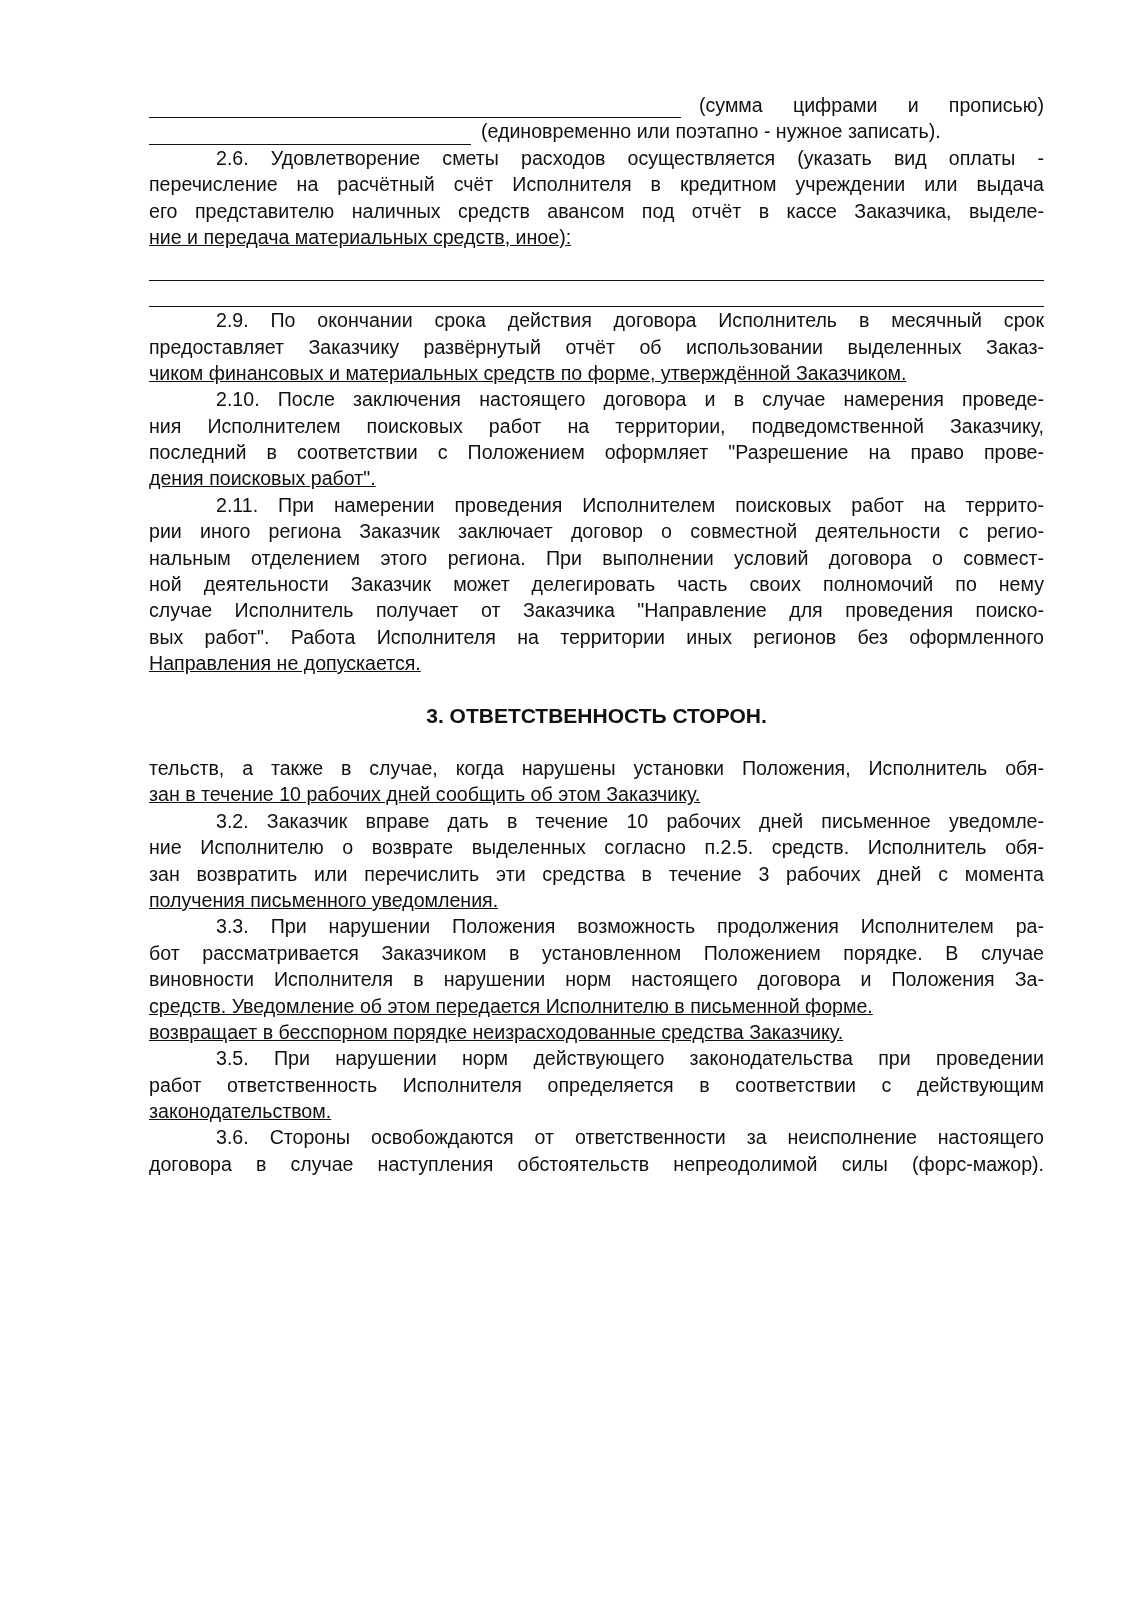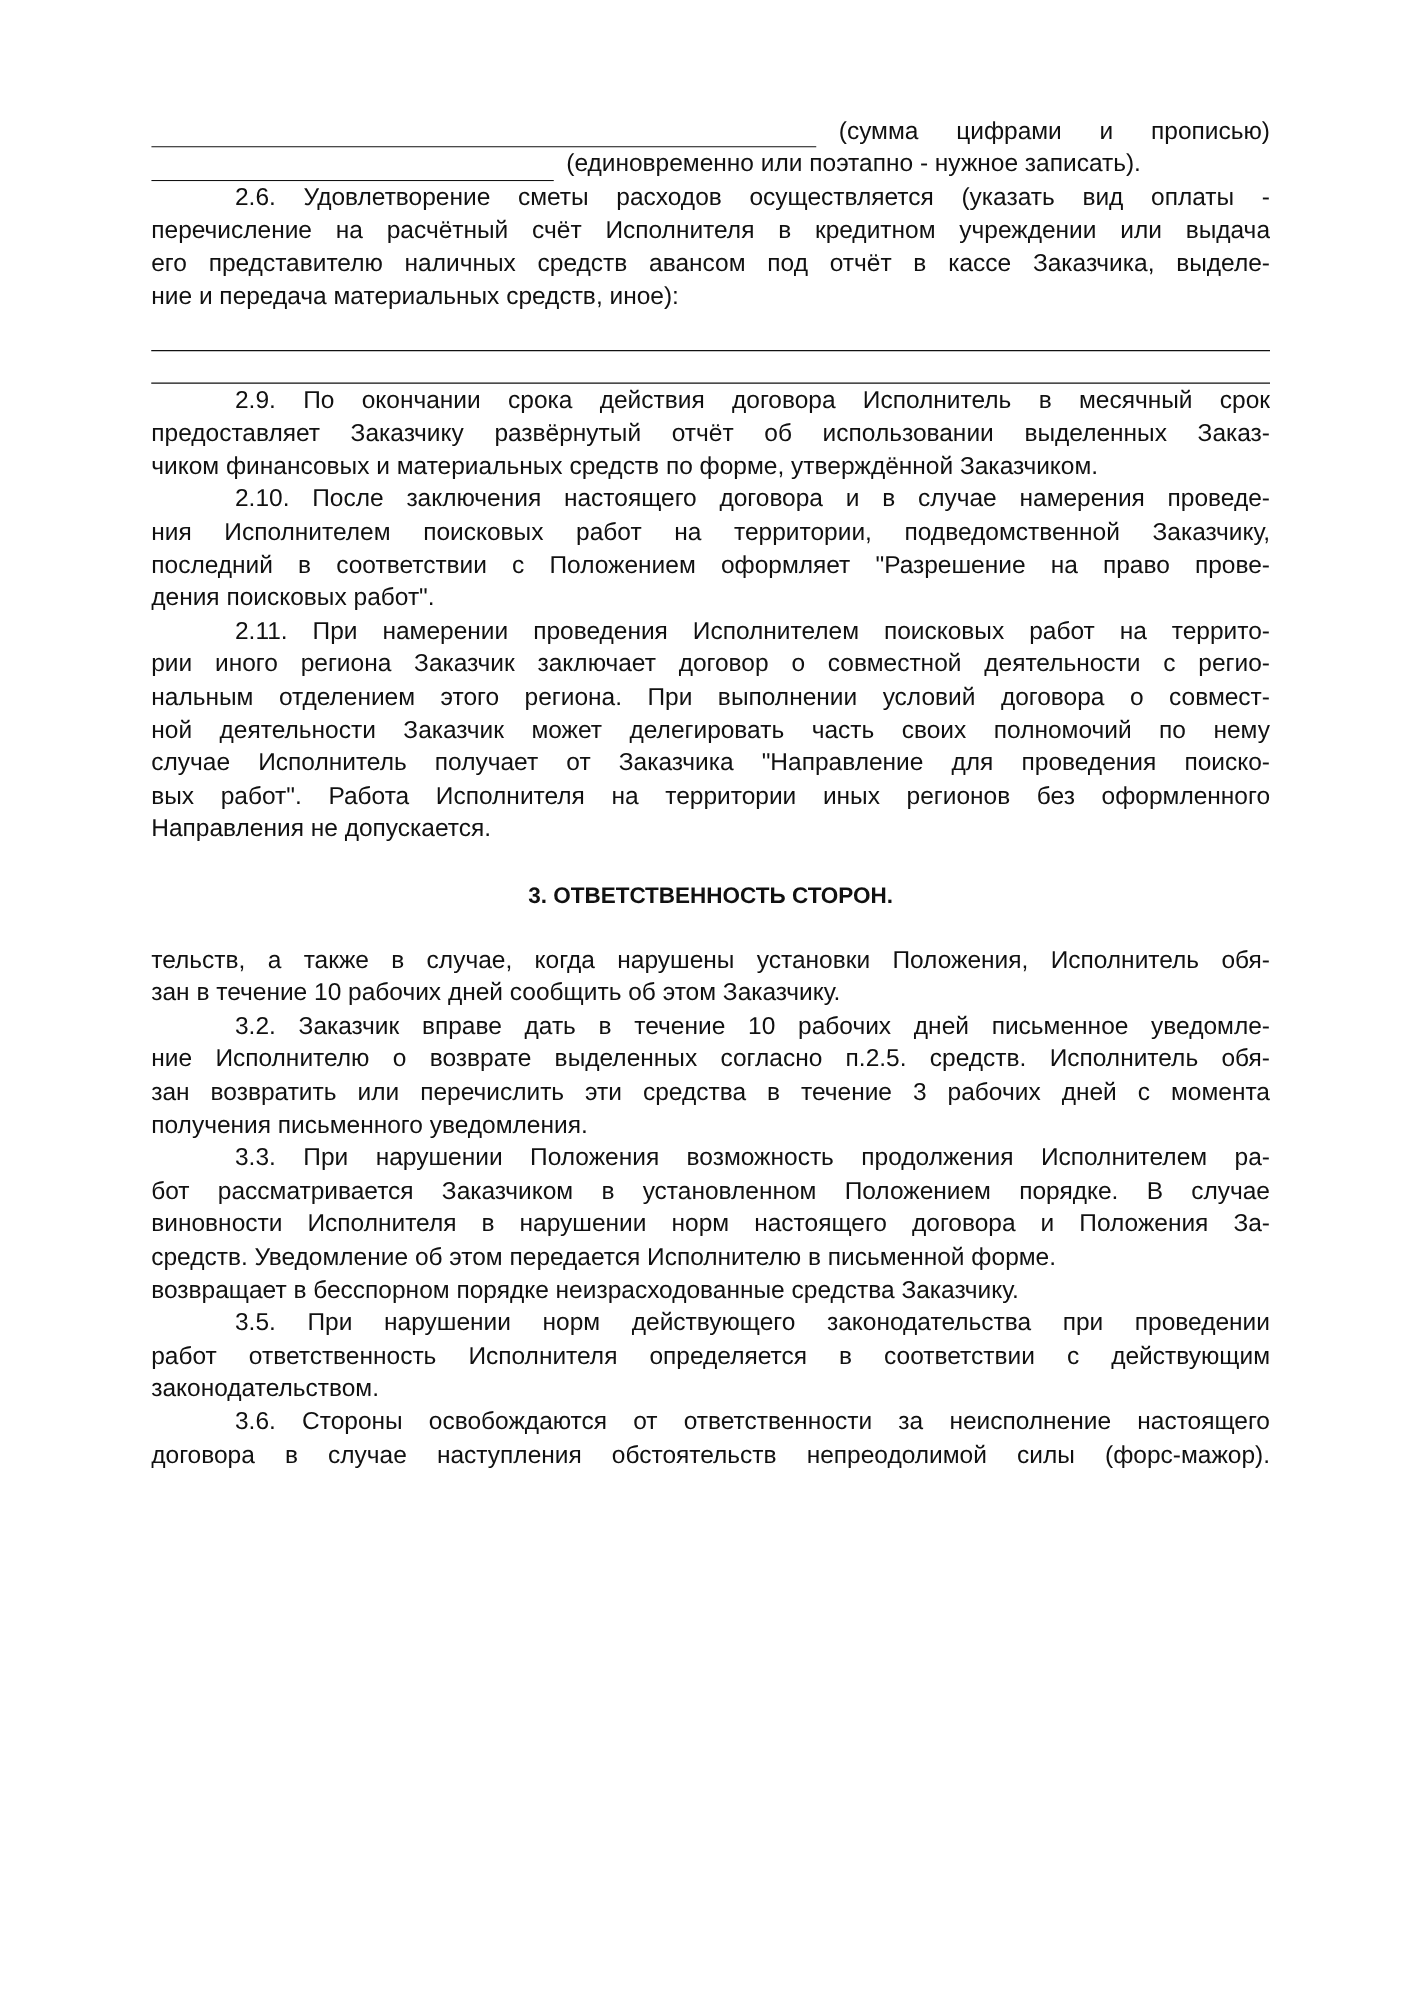--- a/index.html
+++ b/index.html
@@ -1,28 +1,28 @@
 <!DOCTYPE html>
 <html><head>
 <meta charset="utf-8">
 <style>
   html, body { margin: 0; padding: 0; background: #ffffff; }
   body { width: 1131px; height: 1600px; position: relative; overflow: hidden;
          font-family: "Liberation Sans", sans-serif; color: #111111; }
-  .page { position: absolute; left: 121px; top: 92px; width: 895px; }
+  .page { position: absolute; left: 149px; top: 92px; width: 895px; }
   .line { font-size: 19.6px; line-height: 26.4px; height: 26.4px; white-space: nowrap;
           text-align: justify; text-align-last: justify; overflow: hidden; }
-  .line.last { text-align-last: left; }
+  .line.last { text-align-last: left; text-decoration: underline; }
   .line.indent { padding-left: 67px; }
   .blank-row { display: flex; align-items: flex-end; }
   .blank { display: inline-block; border-bottom: 1.5px solid #111; height: 20px; margin-right: 18px; }
   .blank-row .txt { flex: 1; text-align: justify; text-align-last: justify; }
   .rule { height: 26.4px; border-bottom: 1.5px solid #111; box-sizing: border-box; margin-bottom: 0; }
   .rule-wrap { padding-top: 4px; }
-  .heading { font-size: 18px; font-weight: bold; text-align: center; line-height: 26.4px;
+  .heading { font-size: 21px; font-weight: bold; text-align: center; line-height: 26.4px;
              margin-top: 26px; margin-bottom: 26px; }
 </style>
 </head>
 <body>
 
 <div class="page">
 
   <div class="line blank-row">
     <span class="blank" style="width:532px"></span>
     <span class="txt">(сумма цифрами и прописью)</span>

